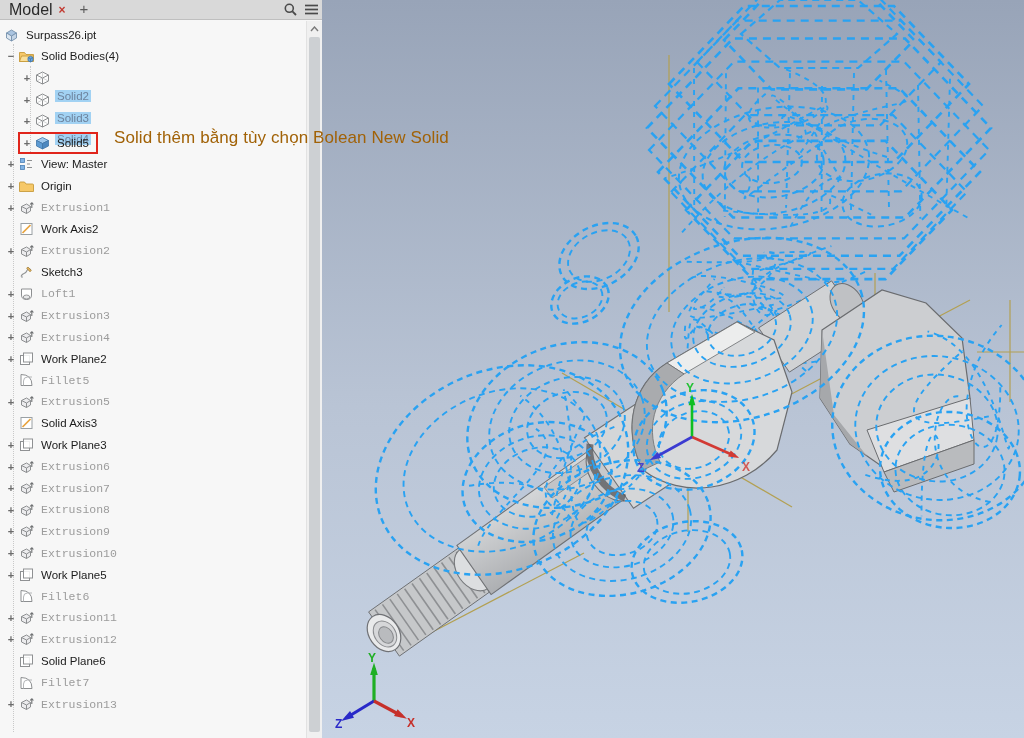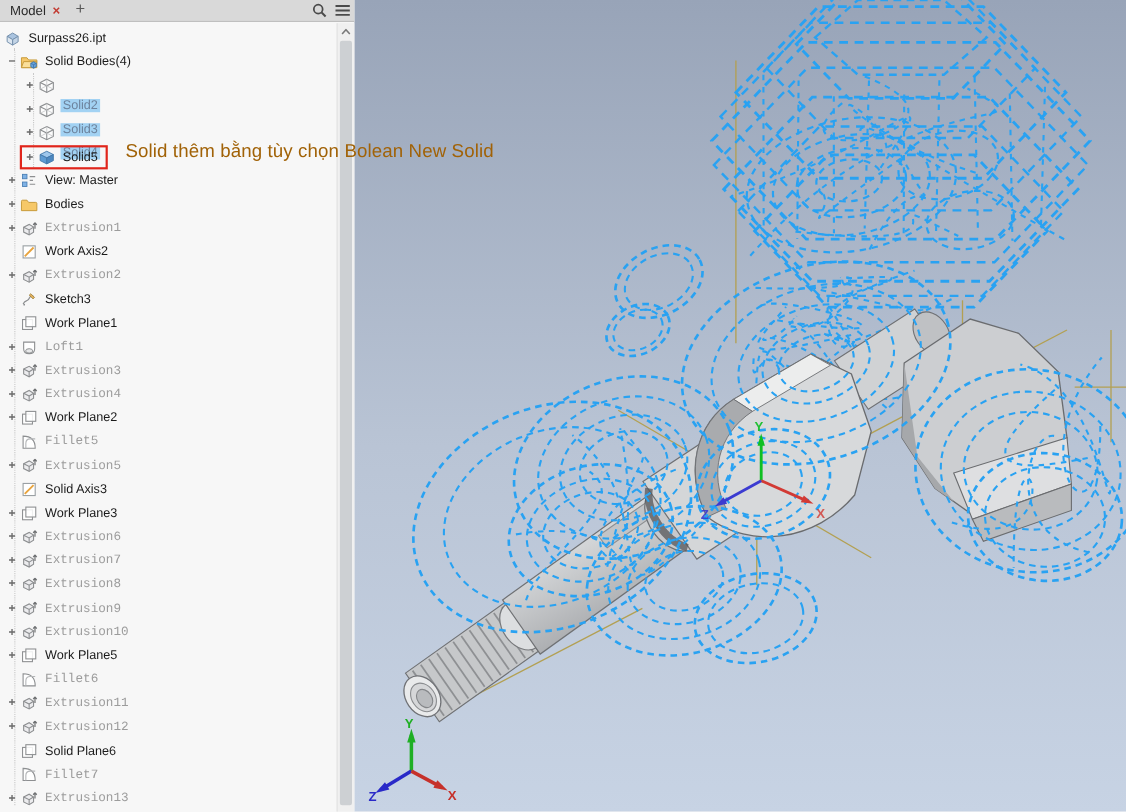--- a/index.html
+++ b/index.html
@@ -3,21 +3,21 @@
 <meta charset="utf-8">
 <style>
   html,body{margin:0;padding:0;}
   body{width:1024px;height:738px;overflow:hidden;font-family:"Liberation Sans",sans-serif;background:#f6f6f6;}
   #app{position:relative;width:1024px;height:738px;}
 
   
   .panel{position:absolute;left:0;top:0;width:322px;height:738px;background:#f7f7f7;z-index:2;}
   .tabbar{position:absolute;top:0;left:0;right:0;height:20px;background:#d9d9d9;border-bottom:1px solid #bfbfbf;display:flex;align-items:center;box-sizing:border-box;}
   .tab{display:flex;align-items:center;gap:6px;padding:0 6px 0 9px;height:100%;}
-  .tab-label{font-size:12px;color:#2a2a2a;}
+  .tab-label{font-size:16px;color:#2a2a2a;}
   .tab-close{color:#c23a31;font-weight:bold;font-size:12px;line-height:1;}
   .newtab{color:#5a5a5a;font-size:15px;margin-left:8px;line-height:1;margin-top:-2px;}
   .tab-icons{margin-left:auto;display:flex;align-items:center;gap:6px;padding-right:3px;}
   .tab-icons svg{display:block;}
 
   .tree{position:absolute;top:22px;left:0;width:306px;bottom:0;padding-top:2px;overflow:hidden;}
   .row{height:21.6px;display:flex;align-items:center;font-size:11.5px;color:#1b1b1b;white-space:nowrap;}
   .row .exp{flex:0 0 14px;width:14px;text-align:center;color:#6b6b6b;font-size:11px;font-weight:bold;}
   .row .ticon{flex:0 0 17px;width:17px;height:16px;margin-right:4px;}
   .row .ticon svg{display:block;}
@@ -158,21 +158,21 @@
           </span>
           <span class="lbl">View: Master</span>
         </div>
         <div class="row l1">
           <span class="exp">+</span>
           <span class="ticon">
             <svg width="17" height="16" viewBox="0 0 16 16">
               <path d="M1 5 q0-1 1-1 h4 l1.5 2 H14 q1 0 1 1 v6.5 H1 Z" fill="#f6c868" stroke="#c79b3b" stroke-width="0.9"></path>
             </svg>
           </span>
-          <span class="lbl">Bodies</span>
+          <span class="lbl">Origin</span>
         </div>
         <div class="row l1 muted">
           <span class="exp">+</span>
           <span class="ticon">
             <svg width="17" height="16" viewBox="0 0 16 16">
               <path d="M3 6.5 L8 4 L12 6.5 L12 11 L8 13.5 L3 11 Z" fill="#ececee" stroke="#8d8f91" stroke-width="1"></path>
               <path d="M3 6.5 L8 9 L12 6.5 M8 9 V13.5" fill="none" stroke="#8d8f91" stroke-width="1"></path>
               <path d="M13.3 8 V2.5 M13.3 2.5 l-1.6 2 M13.3 2.5 l1.6 2" fill="none" stroke="#6f7173" stroke-width="1.1"></path>
             </svg>
           </span>
@@ -202,30 +202,20 @@
         <div class="row l1">
           <span class="exp"></span>
           <span class="ticon">
             <svg width="17" height="16" viewBox="0 0 16 16">
               <path d="M2.5 12.5 C4.5 7.5 6.5 11.5 8.5 6.5 10 3.5 11 6 12 5" fill="none" stroke="#8d8f91" stroke-width="1.1"></path>
               <path d="M9.5 3 l3.4 3.4 -1.4 1.3 -3.4-3.4 Z" fill="#e3b25f" stroke="#9a7a33" stroke-width="0.7"></path>
               <circle cx="3.5" cy="13" r="0.8" fill="#8d8f91"></circle>
             </svg>
           </span>
           <span class="lbl">Sketch3</span>
-        </div>
-        <div class="row l1">
-          <span class="exp"></span>
-          <span class="ticon">
-            <svg width="17" height="16" viewBox="0 0 16 16">
-              <rect x="2" y="4.5" width="9" height="9" fill="#ffffff" stroke="#8f9193" stroke-width="1"></rect>
-              <rect x="5" y="2" width="9" height="9" fill="#ffffff" fill-opacity="0.85" stroke="#8f9193" stroke-width="1"></rect>
-            </svg>
-          </span>
-          <span class="lbl">Work Plane1</span>
         </div>
         <div class="row l1 muted">
           <span class="exp">+</span>
           <span class="ticon">
             <svg width="17" height="16" viewBox="0 0 16 16">
               <path d="M3 3 h10 v6 q0 4.5 -5 4.5 t-5 -4.5 Z" fill="#ffffff" stroke="#8d8f91" stroke-width="1"></path>
               <ellipse cx="8" cy="11" rx="3.2" ry="2" fill="#e8e9ea" stroke="#8d8f91" stroke-width="0.9"></ellipse>
             </svg>
           </span>
           <span class="lbl">Loft1</span>

